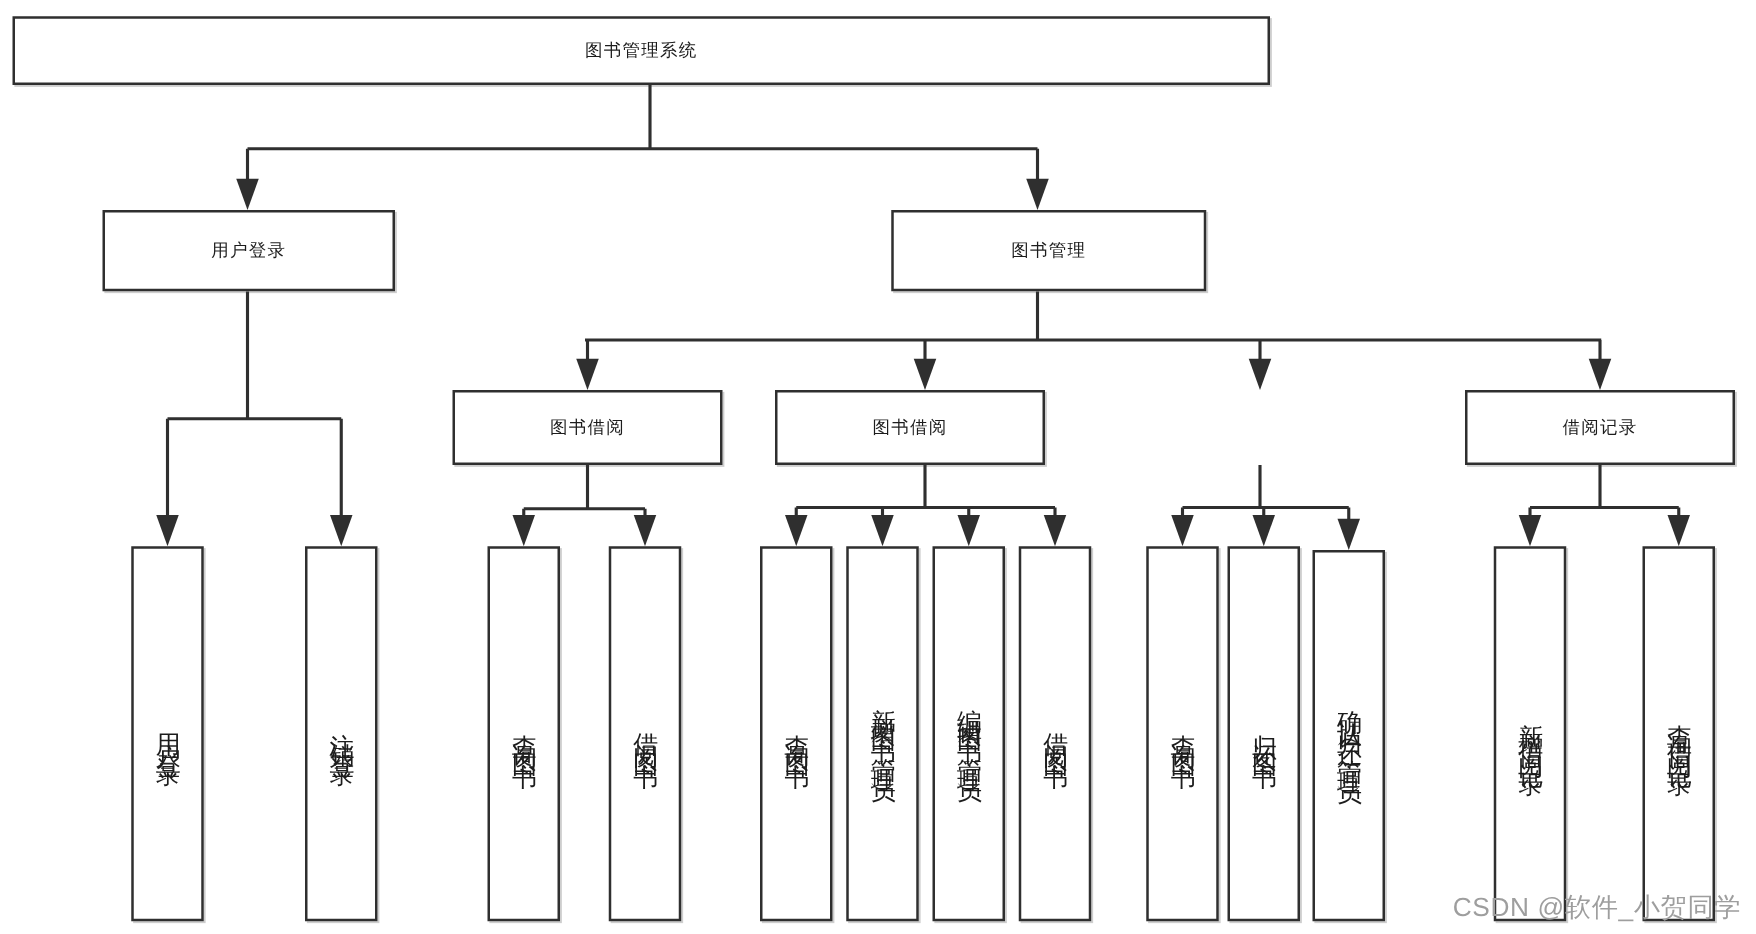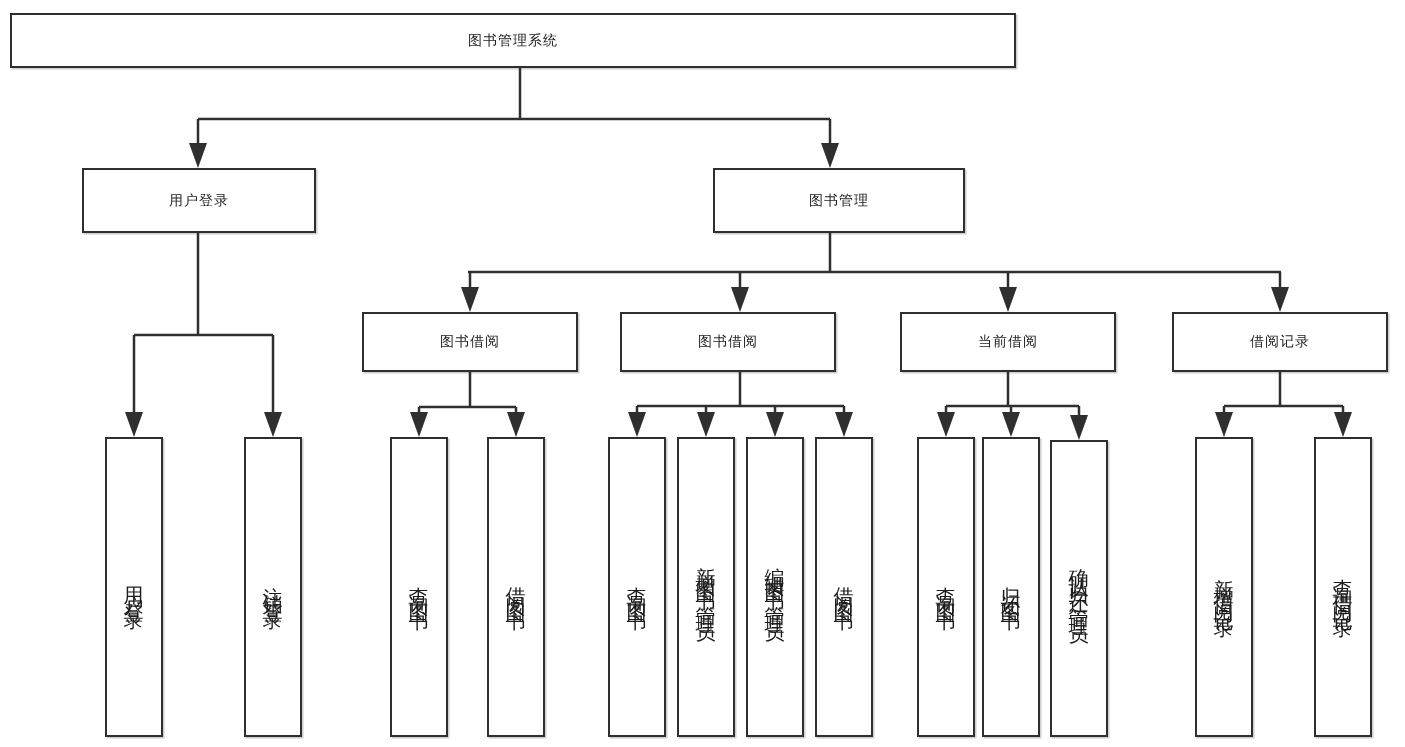--- a/index.html
+++ b/index.html
@@ -112,23 +112,20 @@
   <div class="node h-label" style="left:713px; top:168px; width:252px; height:65px;">
     <span>图书管理</span>
   </div>
 
   <div class="node h-label" style="left:362px; top:312px; width:216px; height:60px;">
     <span>图书借阅</span>
   </div>
   <div class="node h-label" style="left:620px; top:312px; width:216px; height:60px;">
     <span>图书借阅</span>
   </div>
-  <div class="node h-label" style="left:900px; top:312px; width:216px; height:60px;">
-    <span>当前借阅</span>
-  </div>
   <div class="node h-label" style="left:1172px; top:312px; width:216px; height:60px;">
     <span>借阅记录</span>
   </div>
 
   <div class="node leaf" style="left:105px;">
     <span class="vtext">用户登录</span>
   </div>
   <div class="node leaf" style="left:244px;">
     <span class="vtext">注销登录</span>
   </div>
@@ -163,14 +160,15 @@
     <span class="vtext">确认归还（管理员）</span>
   </div>
 
   <div class="node leaf" style="left:1195px;">
     <span class="vtext">新增借阅记录</span>
   </div>
   <div class="node leaf" style="left:1314px;">
     <span class="vtext">查询借阅记录</span>
   </div>
 
+  <div class="watermark">CSDN @软件_小贺同学</div>
 
 </div>
 
 </body></html>

